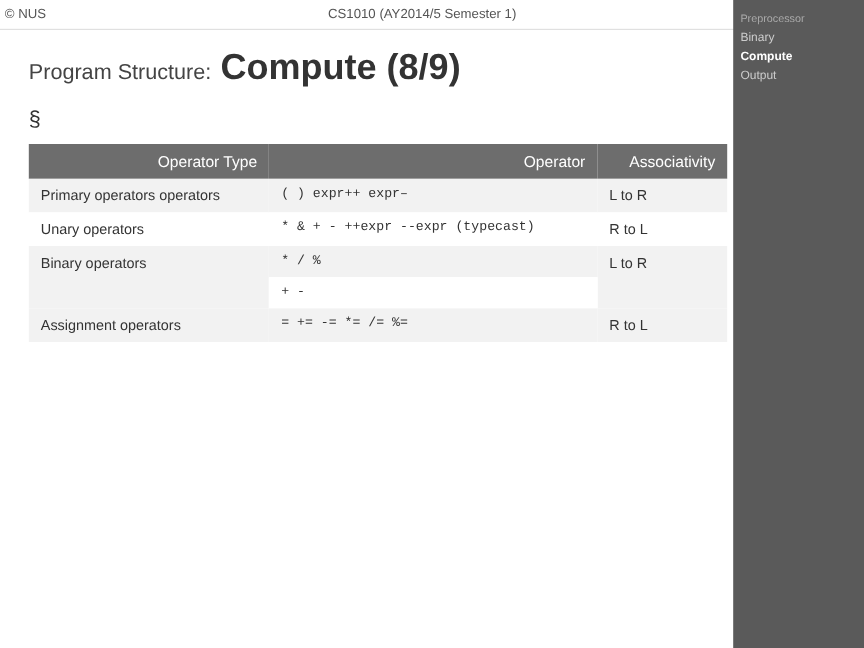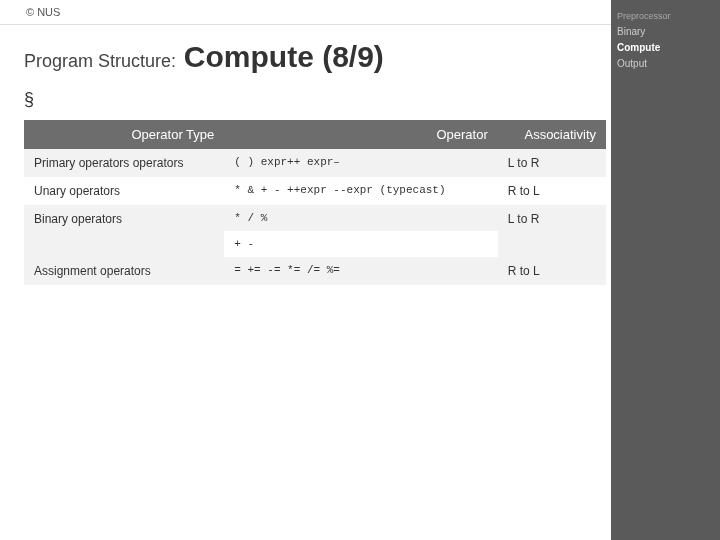--- a/index.html
+++ b/index.html
@@ -11,21 +11,21 @@
       font-family: Arial, sans-serif;
       overflow: hidden;
       position: relative;
     }
 
     
     .top-bar {
       display: flex;
       justify-content: space-between;
       align-items: center;
-      padding: 6px 26px;
+      padding: 6px 4px;
       background: #ffffff;
       border-bottom: 1px solid #e0e0e0;
       font-size: 11px;
       color: #555;
     }
 
     
     .sidebar {
       position: absolute;
       top: 0;
@@ -134,20 +134,21 @@
       margin-right: 8px;
       font-size: 18px;
       color: #333;
     }
   </style>
 </head>
 <body>
 
 <div class="top-bar">
   <span>© NUS</span>
+  <span>CS1010 (AY2014/5 Semester 1)</span>
   <span>Unit 3 - 33</span>
 </div>
 
 <div class="sidebar">
   <span class="sidebar-title">Preprocessor</span>
   <span class="sidebar-item">Binary</span>
   <span class="sidebar-item active">Compute</span>
   <span class="sidebar-item">Output</span>
 </div>
 

